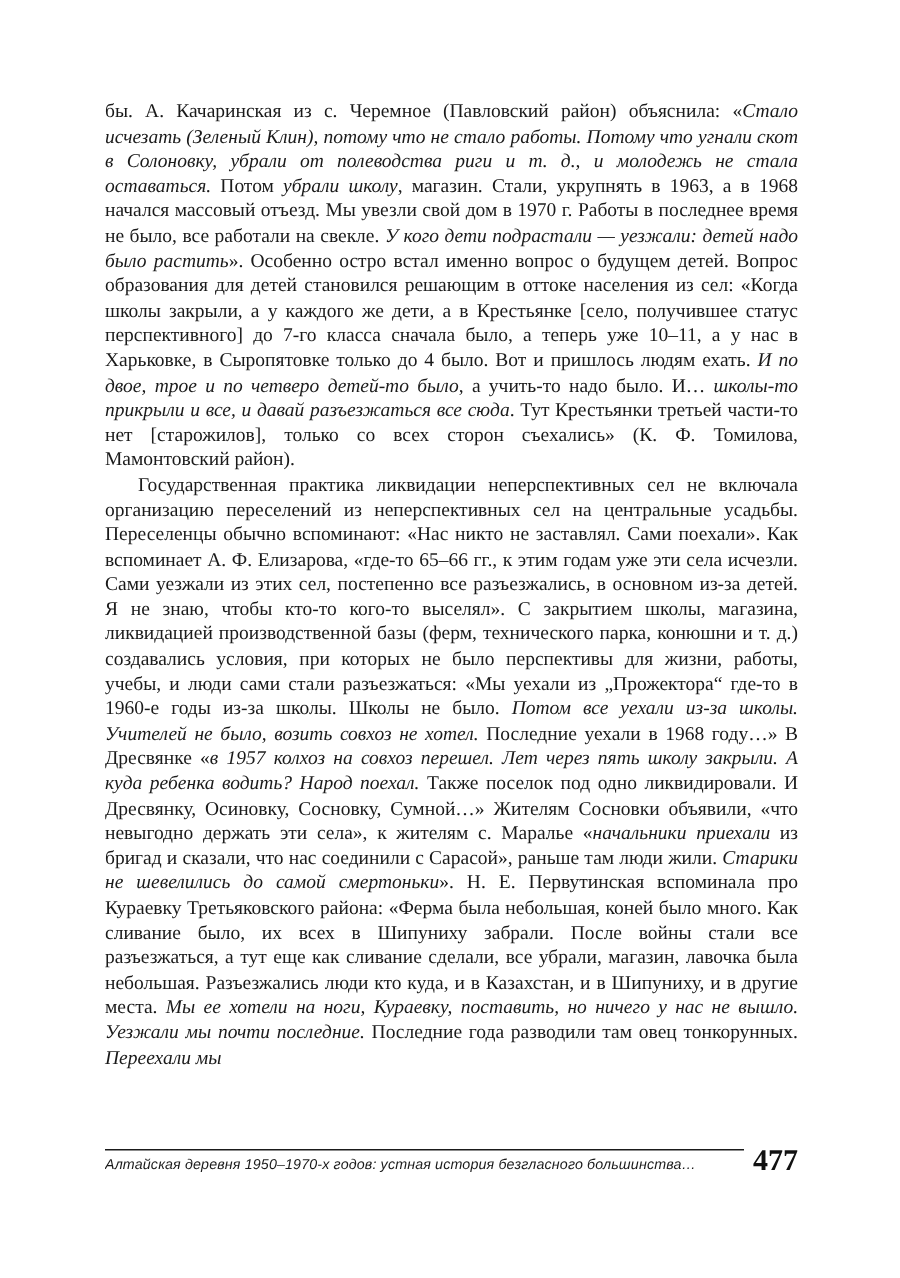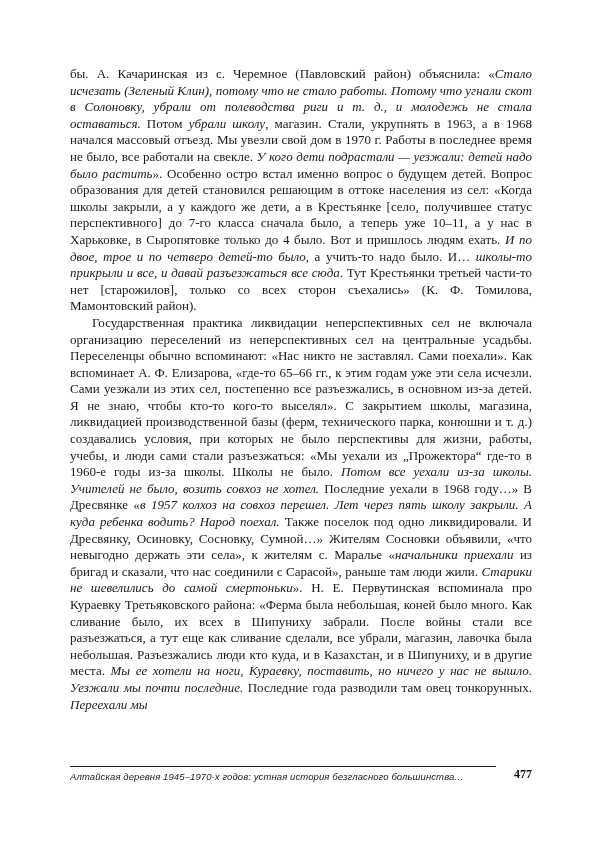--- a/index.html
+++ b/index.html
@@ -62,31 +62,31 @@
     letter-spacing: 0.1px;
     white-space: nowrap;
     overflow: hidden;
   }
   .page-number {
     position: absolute;
     right: 0;
     top: 0;
     font-family: "Liberation Serif", serif;
     font-weight: bold;
-    font-size: 12px;
+    font-size: 20px;
     line-height: 17px;
     color: #111111;
   }
 </style>
 </head>
 <body>
 
 <div class="page">
   <main class="body-text" id="body-text">
       <p class="para"><span>бы. А. Качаринская из с. Черемное (Павловский район) объяснила: «</span><span class="it">Стало исчезать (Зеленый Клин), потому что не стало работы. Потому что угнали скот в Солоновку, убрали от полеводства риги и т. д., и молодежь не стала оставаться.</span><span> Потом </span><span class="it">убрали школу</span><span>, магазин. Стали, укрупнять в 1963, а в 1968 начался массовый отъезд. Мы увезли свой дом в 1970 г. Работы в последнее время не было, все работали на свекле. </span><span class="it">У кого дети подрастали — уезжали: детей надо было растить</span><span>». Особенно остро встал именно вопрос о будущем детей. Вопрос образования для детей становился решающим в оттоке населения из сел: «Когда школы закрыли, а у каждого же дети, а в Крестьянке [село, получившее статус перспективного] до 7-го класса сначала было, а теперь уже 10–11, а у нас в Харьковке, в Сыропятовке только до 4 было. Вот и пришлось людям ехать. </span><span class="it">И по двое, трое и по четверо детей-то было</span><span>, а учить-то надо было. И… </span><span class="it">школы-то прикрыли и все, и давай разъезжаться все сюда</span><span>. Тут Крестьянки третьей части-то нет [старожилов], только со всех сторон съехались» (К. Ф. Томилова, Мамонтовский район).</span></p>
       <p class="para indent"><span>Государственная практика ликвидации неперспективных сел не включала организацию переселений из неперспективных сел на центральные усадьбы. Переселенцы обычно вспоминают: «Нас никто не заставлял. Сами поехали». Как вспоминает А. Ф. Елизарова, «где-то 65–66 гг., к этим годам уже эти села исчезли. Сами уезжали из этих сел, постепенно все разъезжались, в основном из-за детей. Я не знаю, чтобы кто-то кого-то выселял». С закрытием школы, магазина, ликвидацией производственной базы (ферм, технического парка, конюшни и т. д.) создавались условия, при которых не было перспективы для жизни, работы, учебы, и люди сами стали разъезжаться: «Мы уехали из „Прожектора“ где-то в 1960-е годы из-за школы. Школы не было. </span><span class="it">Потом все уехали из-за школы. Учителей не было, возить совхоз не хотел.</span><span> Последние уехали в 1968 году…» В Дресвянке «</span><span class="it">в 1957 колхоз на совхоз перешел. Лет через пять школу закрыли. А куда ребенка водить? Народ поехал.</span><span> Также поселок под одно ликвидировали. И Дресвянку, Осиновку, Сосновку, Сумной…» Жителям Сосновки объявили, «что невыгодно держать эти села», к жителям с. Маралье «</span><span class="it">начальники приехали</span><span> из бригад и сказали, что нас соединили с Сарасой», раньше там люди жили. </span><span class="it">Старики не шевелились до самой смертоньки</span><span>». Н. Е. Первутинская вспоминала про Кураевку Третьяковского района: «Ферма была небольшая, коней было много. Как сливание было, их всех в Шипуниху забрали. После войны стали все разъезжаться, а тут еще как сливание сделали, все убрали, магазин, лавочка была небольшая. Разъезжались люди кто куда, и в Казахстан, и в Шипуниху, и в другие места. </span><span class="it">Мы ее хотели на ноги, Кураевку, поставить, но ничего у нас не вышло. Уезжали мы почти последние.</span><span> Последние года разводили там овец тонкорунных. </span><span class="it">Переехали мы</span></p>
     </main>
   <footer class="footer">
     <div class="footer-rule"></div>
-    <span class="running-title">Алтайская деревня 1945–1970-х годов: устная история безгласного большинства…</span>
+    <span class="running-title">Алтайская деревня 1950–1970-х годов: устная история безгласного большинства…</span>
     <span class="page-number">477</span>
   </footer>
 </div>
 
 </body></html>

